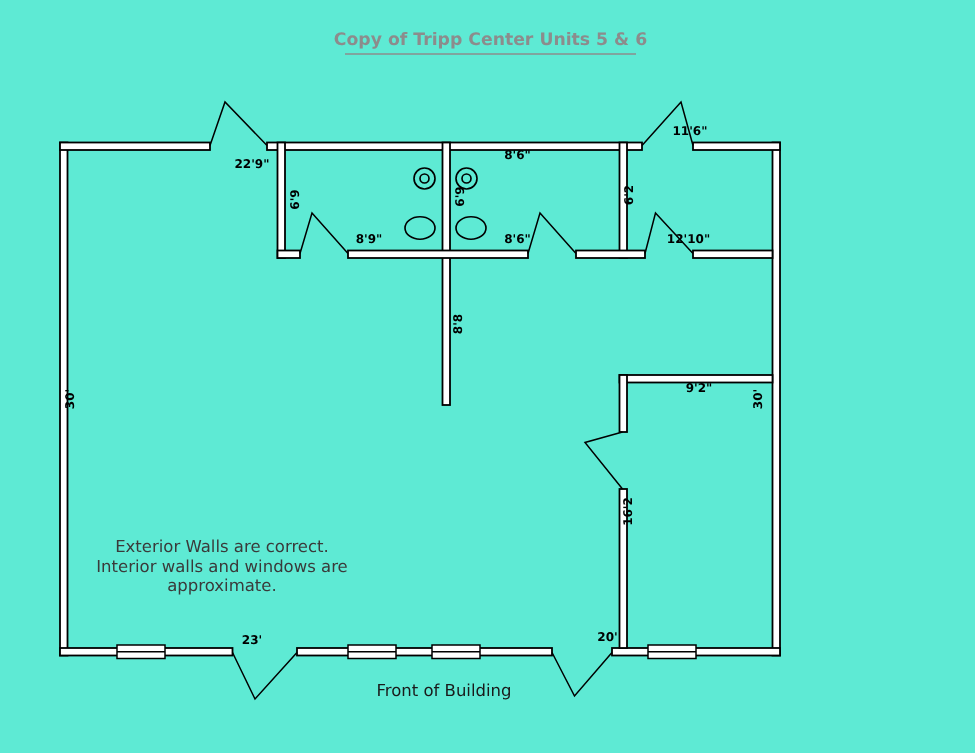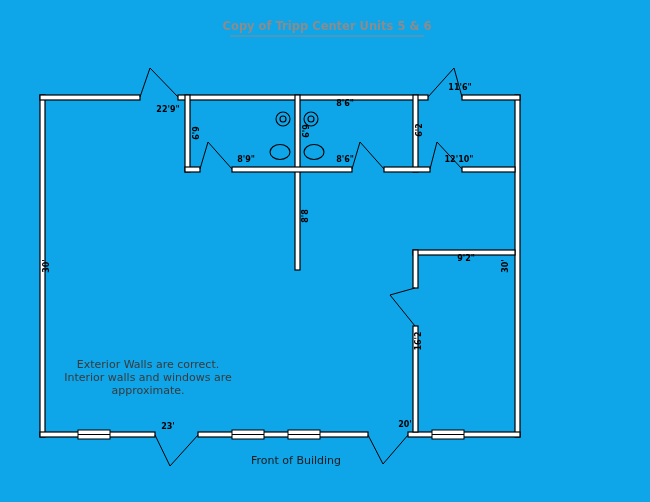--- a/index.html
+++ b/index.html
@@ -1,20 +1,20 @@
 <!DOCTYPE html>
 <html><head>
 <meta charset="utf-8">
 <style>
   html, body { margin: 0; padding: 0; background: #ffffff; }
   .canvas {
     position: relative;
     width: 650px;
     height: 502px;
-    background: #0ea5e9;
+    background: #5eead4;
     font-family: "DejaVu Sans", sans-serif;
     overflow: hidden;
   }
   svg { display: block; }
   .wall { fill: #ffffff; stroke: #000000; stroke-width: 1.2; }
   .door { fill: none; stroke: #000000; stroke-width: 1; }
   .window-rect { fill: #ffffff; stroke: #000000; stroke-width: 1; }
   .window-line { stroke: #000000; stroke-width: 1; }
   .fixture { fill: none; stroke: #000000; stroke-width: 1.1; }
   .dim { font-size: 8px; font-weight: 700; fill: #000000; }

